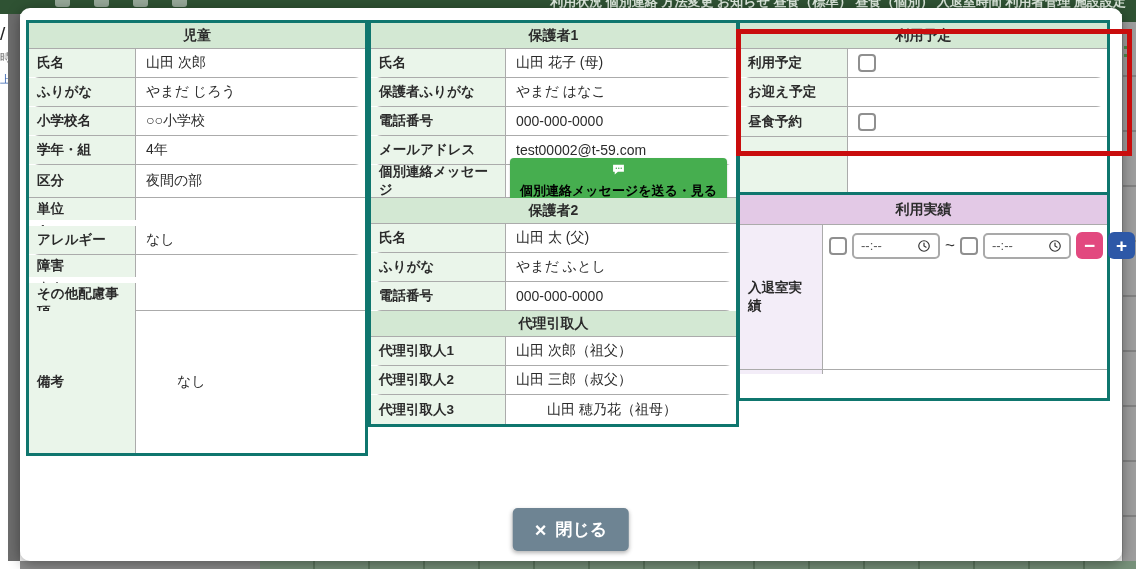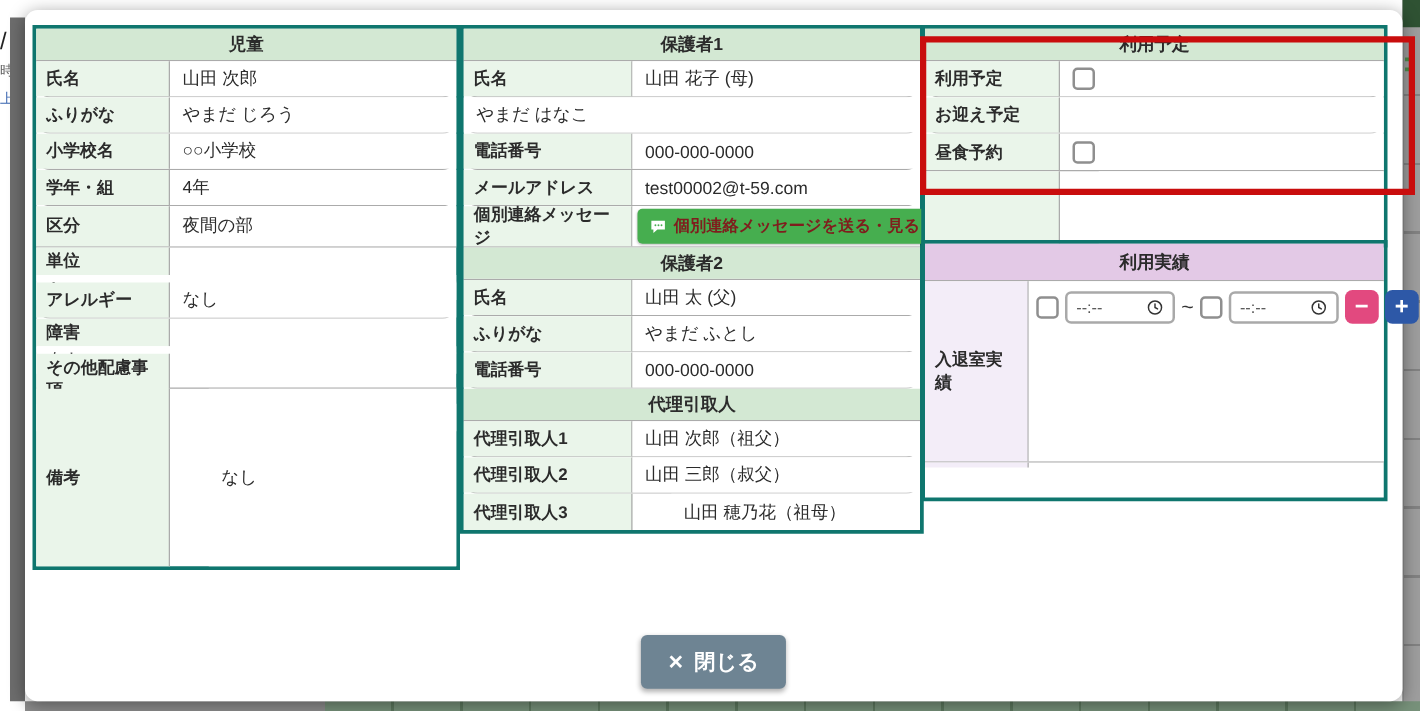--- a/index.html
+++ b/index.html
@@ -45,23 +45,23 @@
   .panel-left{left:6px;top:12px;width:342px;}   .panel-left .th{width:107px;}
   .panel-mid{left:348px;top:12px;width:371px;}  .panel-mid .th{width:135px;}
   .panel-plan{left:717px;top:12px;width:373px;} .panel-plan .th{width:108px;}
   .panel-actual{left:717px;top:184px;width:373px;} .panel-actual .th{width:83px;}
 
   .h26{height:26px;} .h28{height:28px;flex-direction:column;} .h29{height:29px;border-radius:11px;} .h30{height:30px;justify-content:flex-end;}
   .h33{height:33px;} .h58{height:58px;} .h142{height:142px;} .h145{height:145px;}
 
   .checkbox{width:18px;height:18px;border:2px solid #8f8f8f;border-radius:4px;background:#fff;flex:none;}
 
-  .msg-btn{display:flex;align-items:center;gap:6px;background:#46ae4f;color:#7f1d1d;font-weight:bold;font-size:13px;
+  .msg-btn{display:flex;align-items:center;gap:6px;background:#46ae4f;color:#000000;font-weight:bold;font-size:13px;
            border:none;border-radius:4px;padding:5px 10px;box-shadow:0 1px 2px rgba(0,0,0,.25);
-           font-family:inherit;white-space:nowrap;cursor:pointer;}
+           font-family:inherit;white-space:nowrap;cursor:pointer;flex-direction:column;}
   .msg-btn svg{flex:none;}
 
   .entry-cell{align-items:flex-start;padding-top:7px;}
   .time-row{display:flex;align-items:center;gap:5px;}
   .time-input{display:flex;align-items:center;justify-content:space-between;width:88px;height:26px;
               border:2px solid #a9a9a9;border-radius:5px;background:#fff;padding:0 7px;color:#555;font-size:13px;flex:none;}
   .tilde{font-size:17px;color:#333;}
   .btn-sq{width:27px;height:27px;border:none;border-radius:6px;color:#fff;font-size:19px;font-weight:bold;
           display:flex;align-items:center;justify-content:center;font-family:inherit;padding:0;flex:none;cursor:pointer;}
   .btn-minus{background:#e2497f;}
@@ -73,20 +73,29 @@
   .close-btn{position:absolute;left:50%;top:500px;transform:translateX(-50%);background:#6e8493;color:#fff;
              border:none;border-radius:5px;font-size:17px;font-weight:bold;padding:10px 22px;display:flex;
              align-items:center;gap:9px;box-shadow:0 2px 4px rgba(0,0,0,.3);font-family:inherit;white-space:nowrap;cursor:pointer;}
   .close-x{font-size:20px;font-weight:bold;line-height:1;}
 </style>
 </head>
 <body>
 
 <div class="screen">
 
+  <div class="topbar">
+    <div class="topbar-icons">
+      <span></span>
+      <span></span>
+      <span></span>
+      <span></span>
+    </div>
+    <div class="topbar-frag">利用状況 個別連絡 方法変更 お知らせ 昼食（標準） 昼食（個別） 入退室時間 利用者管理 施設設定</div>
+  </div>
 
   <div class="bg-left-page">
     <span class="frag-slash">/</span>
     <span class="frag-ji">時</span>
     <span class="frag-ue">上</span>
   </div>
   <div class="bg-left-gray"></div>
 
   <div class="bg-right">
     <div class="top-green"></div>
@@ -150,20 +159,21 @@
 
     <div class="panel panel-mid">
       <div class="tr h26">
           <div class="thead" style="flex:1">保護者1</div>
         </div>
       <div class="tr h29">
         <div class="th">氏名</div>
         <div class="td">山田 花子 (母)</div>
       </div>
       <div class="tr h29">
+        <div class="th">保護者ふりがな</div>
         <div class="td">やまだ はなこ</div>
       </div>
       <div class="tr h29">
         <div class="th">電話番号</div>
         <div class="td">000-000-0000</div>
       </div>
       <div class="tr h29">
         <div class="th">メールアドレス</div>
         <div class="td">test00002@t-59.com</div>
       </div>

